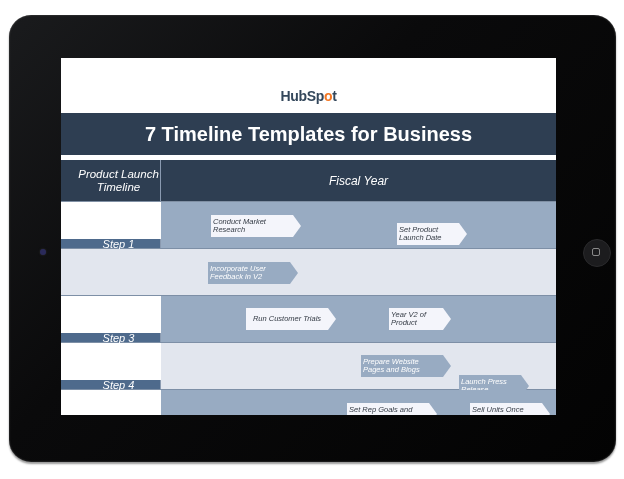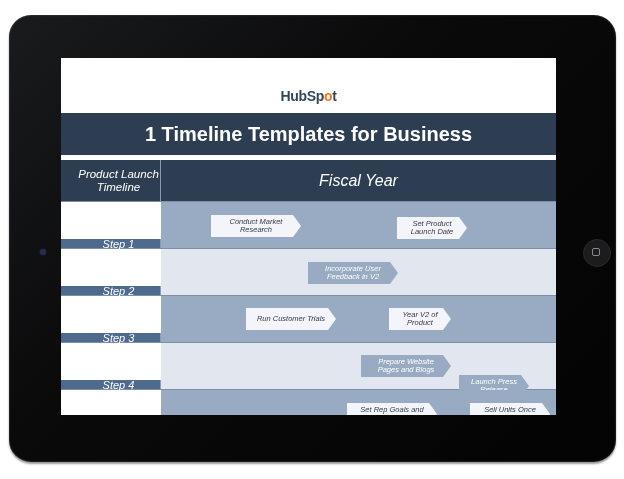--- a/index.html
+++ b/index.html
@@ -14,60 +14,59 @@
   .logo .spr { color:#f57722; }
   .title-bar { height:42px; background:#2e3e52; color:#ffffff; display:flex; align-items:center; justify-content:center; font-weight:bold; font-size:20px; }
   .gap { height:5px; background:#ffffff; }
   .grid { position:relative; }
   .row { display:flex; height:47px; border-bottom:1px solid #7d8fa6; box-sizing:border-box; }
   .row.header { height:42px; background:#2e3e52; border-bottom:1px solid #8090a4; }
   .cell-left { width:100px; display:flex; align-items:center; justify-content:center; text-align:center; color:#ffffff; font-style:italic; font-size:11px; border-right:1px solid #8a9ab0; box-sizing:border-box;padding-left:16px; }
   .header .cell-left { font-size:11.5px; line-height:13px; background:#2e3e52; }
   .body-row .cell-left { background:#4e6a8c; font-size:11px;margin-top:37px; }
   .cell-right { flex:1; position:relative; }
-  .header .cell-right { display:flex; align-items:center; justify-content:center; color:#ffffff; font-style:italic; font-size:16px; }
+  .header .cell-right { display:flex; align-items:center; justify-content:center; color:#ffffff; font-style:italic; font-size:12px; }
   .row.dark .cell-right { background:#98abc2; }
   .row.light .cell-right { background:#e2e6ee; }
-  .task { position:absolute; height:22px; display:flex; align-items:center; justify-content:center; text-align:center; font-style:italic; font-size:7.5px; line-height:8.5px; box-sizing:border-box; padding:0 10px 0 10px; clip-path:polygon(0 0, calc(100% - 8px) 0, 100% 50%, calc(100% - 8px) 100%, 0 100%); }
+  .task { position:absolute; height:22px; display:flex; align-items:center; justify-content:center; text-align:left; font-style:italic; font-size:7.5px; line-height:8.5px; box-sizing:border-box; padding:0 10px 0 2px; clip-path:polygon(0 0, calc(100% - 8px) 0, 100% 50%, calc(100% - 8px) 100%, 0 100%); }
   .task.white { background:#f4f5fb; color:#333a44; }
   .task.blue { background:#98abc2; color:#ffffff; }
 </style>
 </head>
 <body>
 
 <div class="tablet">
   <div class="camera"></div>
   <div class="home-btn">
     <div class="sq"></div>
   </div>
 </div>
 
 <div class="screen">
   <div class="logo-row">
     <span class="logo"><span>HubSp</span><span class="spr">o</span><span>t</span></span>
   </div>
-  <div class="title-bar">1 Timeline Templates for Business</div>
+  <div class="title-bar">7 Timeline Templates for Business</div>
   <div class="gap"></div>
 
   <div class="grid">
     <div class="row header">
       <div class="cell-left">Product Launch Timeline</div>
       <div class="cell-right">Fiscal Year</div>
     </div>
 
     <div class="row body-row dark">
       <div class="cell-left">Step 1</div>
       <div class="cell-right">
         <div class="task white" style="left:50px;top:13px;width:90px;">Conduct Market Research</div>
-        <div class="task white" style="left:236px;top:15px;width:70px;">Set Product Launch Date</div>
+        <div class="task white" style="left:236px;top:21px;width:70px;">Set Product Launch Date</div>
       </div>
     </div>
 
     <div class="row body-row light">
-      <div class="cell-left">Step 2</div>
       <div class="cell-right">
         <div class="task blue" style="left:147px;top:13px;width:90px;">Incorporate User Feedback in V2</div>
       </div>
     </div>
 
     <div class="row body-row dark">
       <div class="cell-left">Step 3</div>
       <div class="cell-right">
         <div class="task white" style="left:85px;top:12px;width:90px;">Run Customer Trials</div>
         <div class="task white" style="left:228px;top:12px;width:62px;">Year V2 of Product</div>

